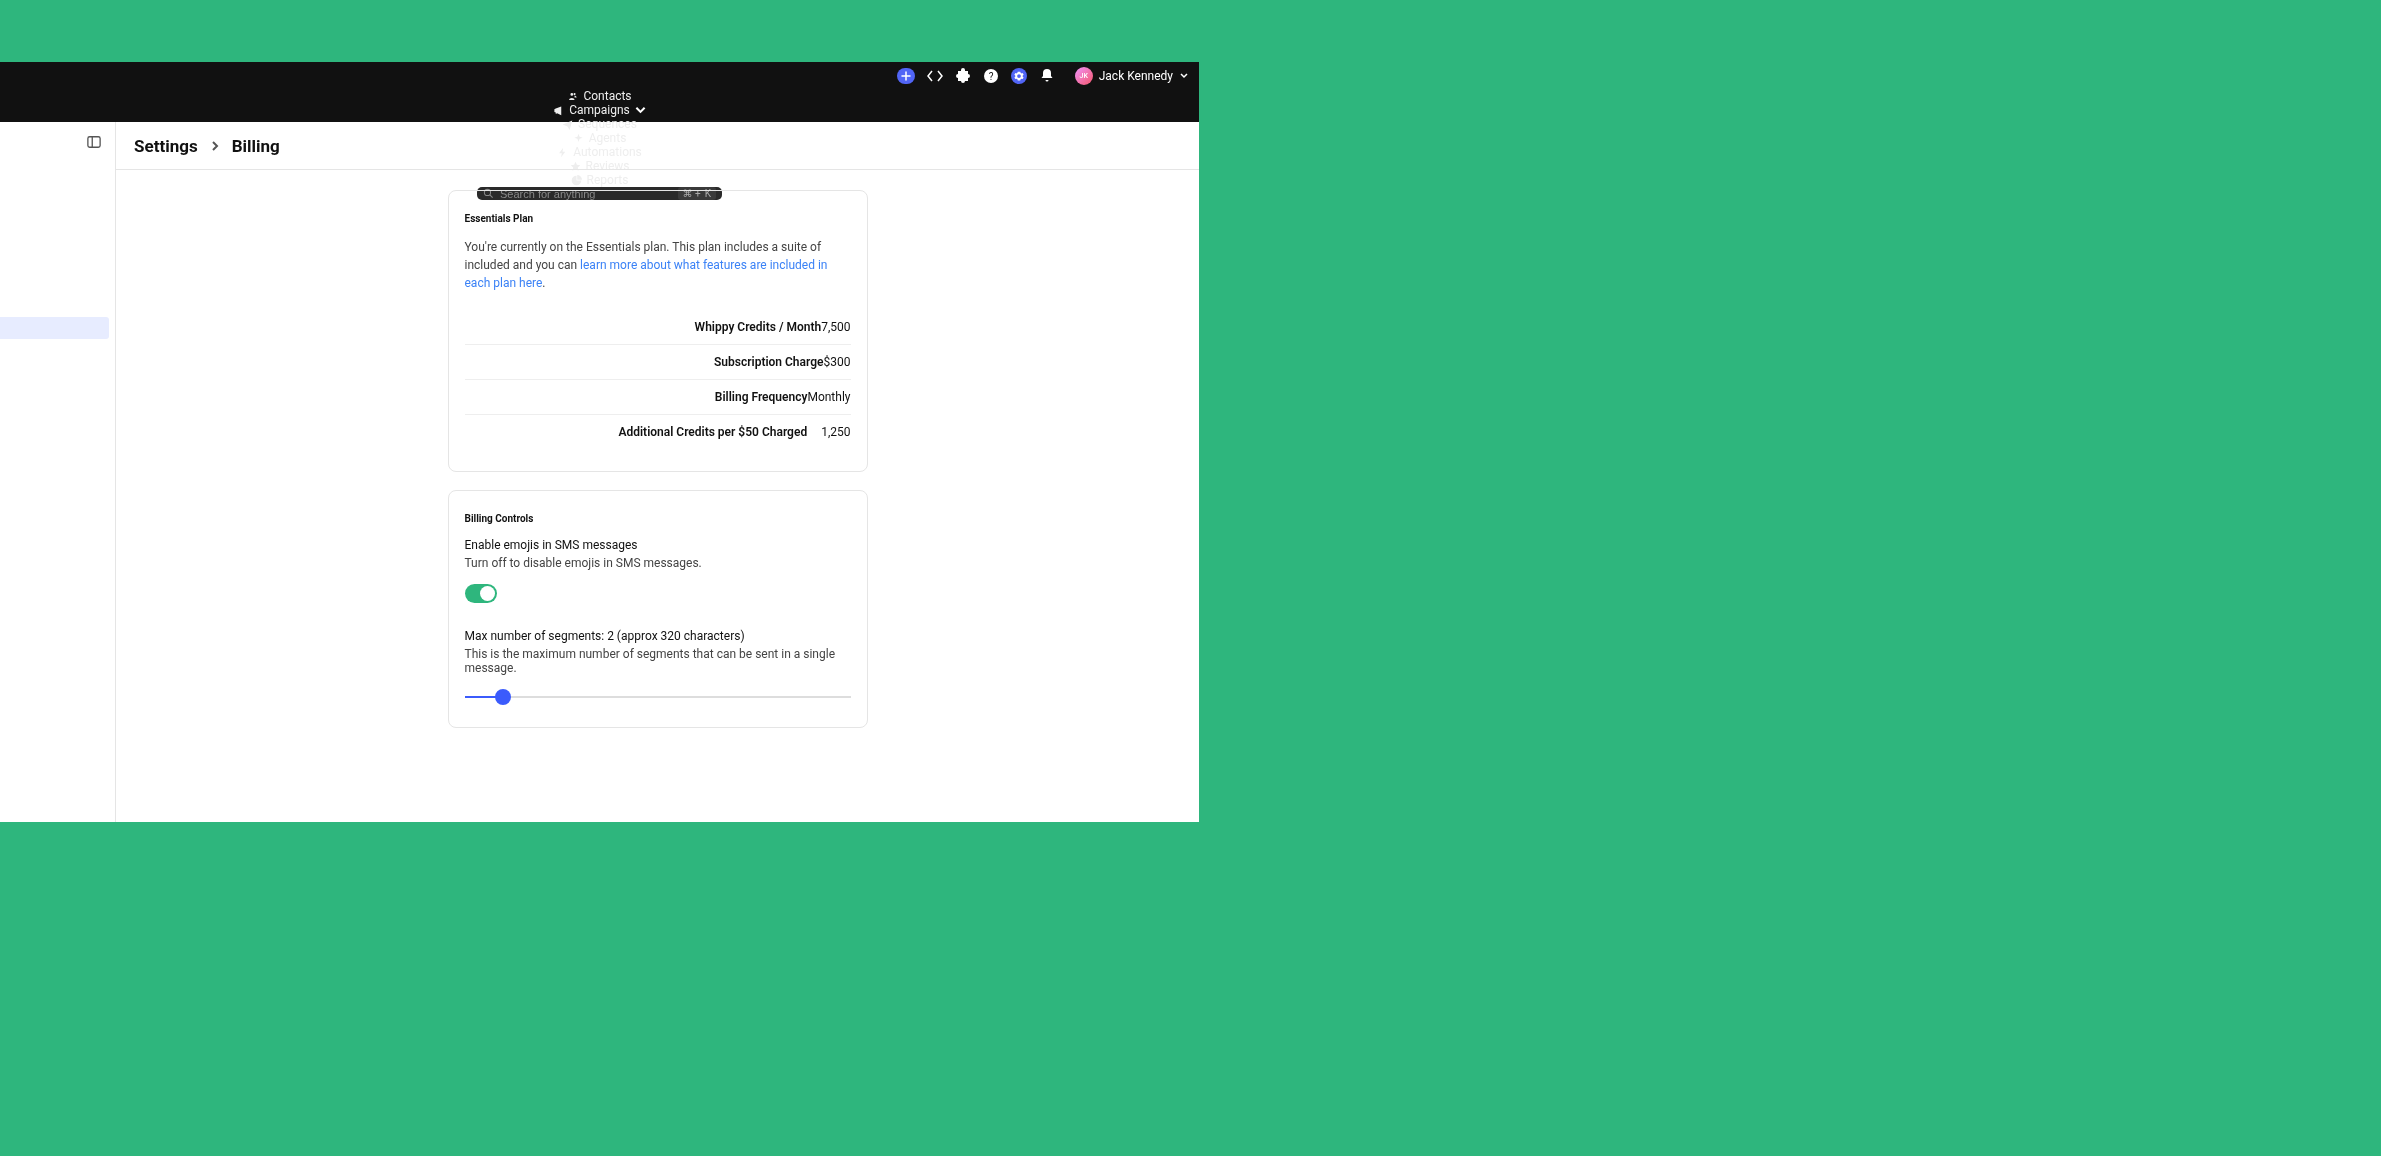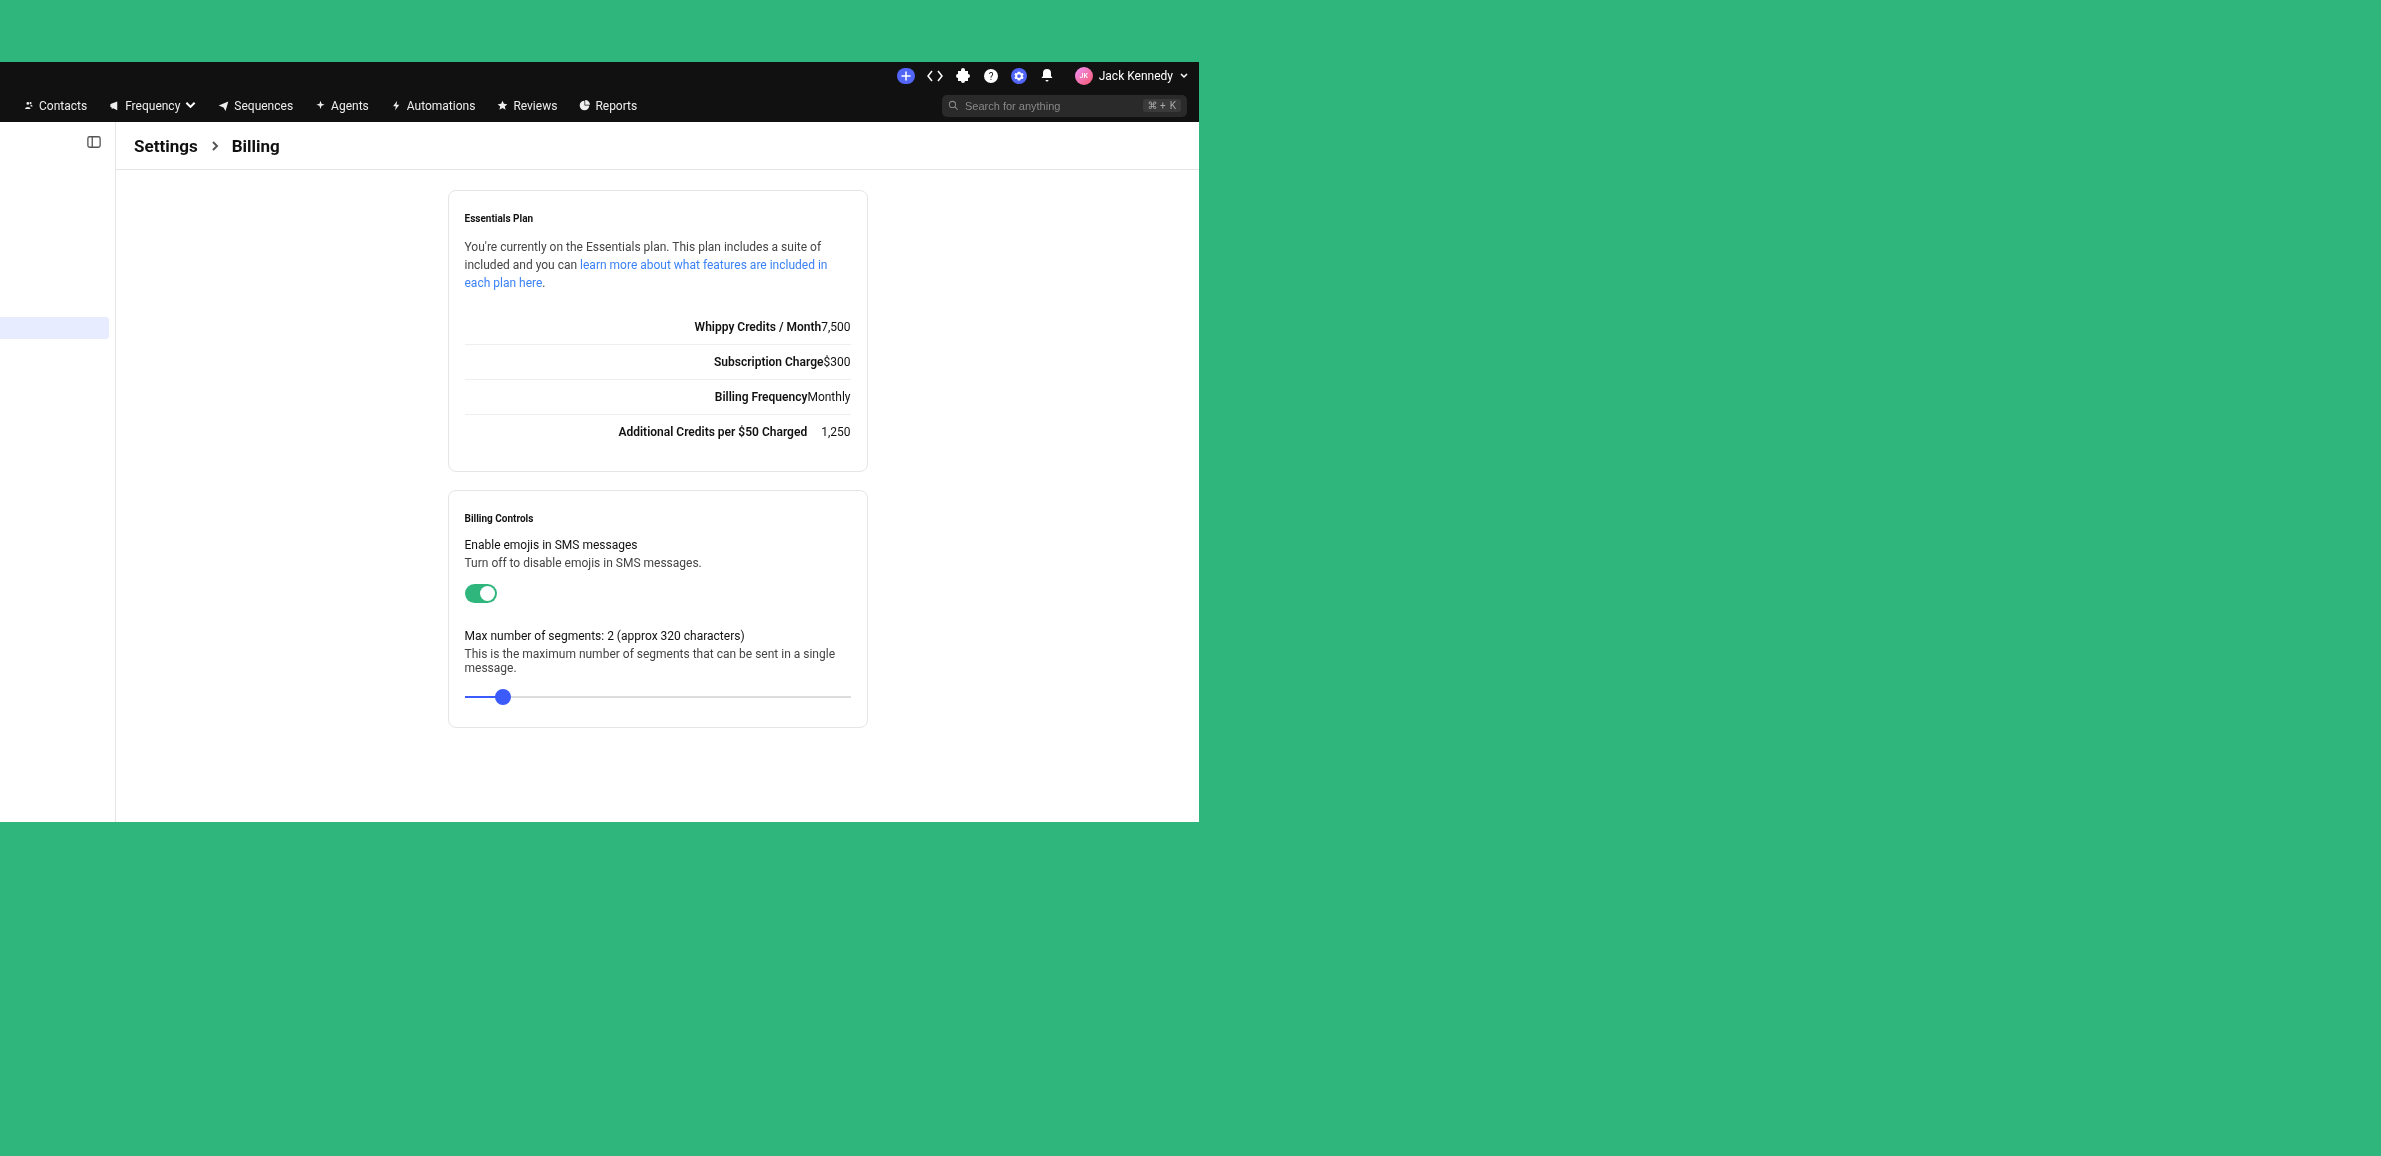--- a/index.html
+++ b/index.html
@@ -85,20 +85,21 @@
       color: #fff;
       font-size: 12px;
     }
     .navbar {
       height: 33px;
       background: #111;
       display: flex;
       align-items: center;
       padding: 0 12px;
       gap: 0;
+      flex-direction: column;
     }
     .nav-item {
       display: flex;
       align-items: center;
       gap: 5px;
       padding: 0 11px;
       height: 100%;
       color: #eee;
       font-size: 12px;
       cursor: pointer;
@@ -346,21 +347,21 @@
     <div class="nav-item">
       <svg viewBox="0 0 16 16">
           <path d="M5 5a2 2 0 104 0 2 2 0 00-4 0zm-2 8c0-2 2-3 4-3s4 1 4 3H3zm8-7a1.5 1.5 0 100-3 1.5 1.5 0 000 3zm0 1c1.5 0 3 .8 3 2.5h-3V7z"></path>
         </svg>
       <span>Contacts</span>
     </div>
     <div class="nav-item">
       <svg viewBox="0 0 16 16">
           <path d="M2 6v4l2 1v2l2-1 6 3V2L4 5 2 6z"></path>
         </svg>
-      <span>Frequency</span>
+      <span>Campaigns</span>
       <svg width="8" height="8" viewBox="0 0 8 8">
           <path d="M1 2l3 3 3-3" stroke="#fff" stroke-width="1.5" fill="none"></path>
         </svg>
     </div>
     <div class="nav-item">
       <svg viewBox="0 0 16 16">
           <path d="M1 8l14-6-4 14-3-5-7-3z"></path>
         </svg>
       <span>Sequences</span>
     </div>

